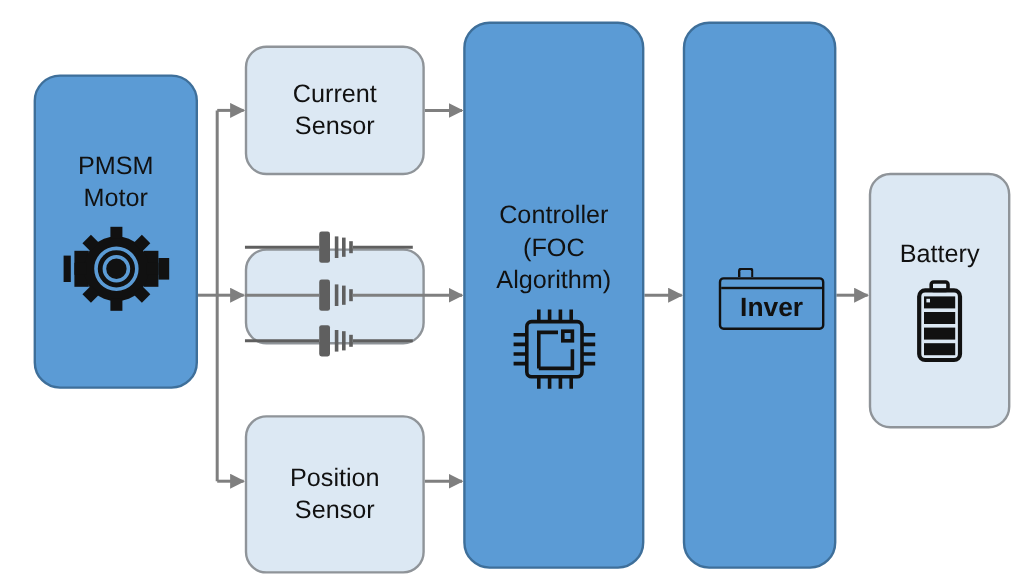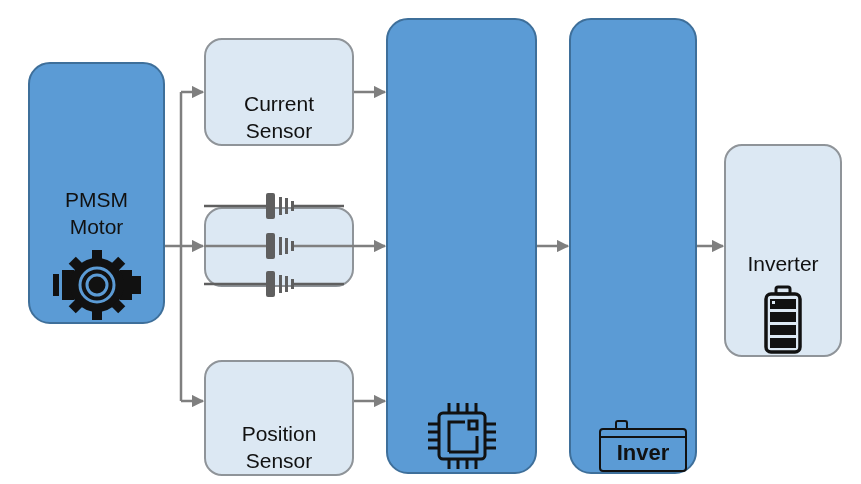--- a/index.html
+++ b/index.html
@@ -3,21 +3,21 @@
 <meta charset="utf-8">
 <style>
   html, body { margin: 0; padding: 0; }
   body {
     width: 861px; height: 484px; position: relative; overflow: hidden;
     background: #ffffff;
     font-family: "Liberation Sans", "DejaVu Sans", sans-serif;
   }
   .box {
     position: absolute; box-sizing: border-box;
-    display: flex; flex-direction: column; align-items: center; justify-content: flex-end;
+    display: flex; flex-direction: column; align-items: center; justify-content: center;
     text-align: center; color: #111;
   }
   .dark {
     background: #5b9bd5;
     border: 2px solid #3e6f9a;
     border-radius: 22px;
   }
   .light {
     background: #dce8f3;
     border: 2px solid #8f9499;
@@ -110,26 +110,29 @@
 <svg style="position:absolute; left:0; top:0;" width="861" height="484" viewBox="0 0 861 484">
   <defs>
     <marker id="arr2" viewBox="0 0 10 10" refX="9" refY="5" markerWidth="5" markerHeight="5" orient="auto">
       <path d="M0,0 L10,5 L0,10 z" fill="#7f7f7f"></path>
     </marker>
   </defs>
   <line x1="204" y1="246" x2="266" y2="246" stroke="#7f7f7f" stroke-width="2.5"></line>
   <line x1="294" y1="246" x2="385" y2="246" stroke="#7f7f7f" stroke-width="2.5" marker-end="url(#arr2)"></line>
 </svg>
 
-<div class="box light" style="left:204px; top:360px; width:150px; height:116px;">
+<div class="box light" style="left:204px; top:346px; width:150px; height:132px;">
   <div class="label">Position
 Sensor</div>
 </div>
 
 <div class="box dark" style="left:386px; top:18px; width:151px; height:456px;">
+  <div class="label">Controller
+(FOC
+Algorithm)</div>
   <svg class="icon" width="74" height="72" viewBox="0 0 74 72">
     <g stroke="#111" stroke-width="3" fill="none">
       <rect x="14" y="13" width="46" height="46" rx="4"></rect>
       <path d="M24 52 V22 H40 M52 36 V52 H24"></path>
       <rect x="44" y="21" width="8" height="8"></rect>
       <line x1="24" y1="3" x2="24" y2="13"></line>
         <line x1="33" y1="3" x2="33" y2="13"></line>
       <line x1="42" y1="3" x2="42" y2="13"></line>
         <line x1="51" y1="3" x2="51" y2="13"></line>
       <line x1="24" y1="59" x2="24" y2="69"></line>
@@ -152,21 +155,21 @@
   <div style="position:relative; width:108px; height:52px; margin-top:6px;margin-left:40px;">
     <div style="position:absolute; left:16px; top:0; width:13px; height:8px; border:2.5px solid #111; border-bottom:none; border-radius:3px 3px 0 0; box-sizing:border-box;"></div>
     <div style="position:absolute; left:0; top:8px; width:88px; height:44px; border:2.5px solid #111; border-radius:4px; box-sizing:border-box;">
       <div style="height:6px; border-bottom:2.5px solid #111;"></div>
       <div style="font-weight:bold; font-size:22px; line-height:30px; text-align:center; color:#111;">Inver</div>
     </div>
   </div>
 </div>
 
 <div class="box light" style="left:724px; top:144px; width:118px; height:213px;">
-  <div class="label">Inverter</div>
+  <div class="label">Battery</div>
   <svg class="icon" width="40" height="70" viewBox="0 0 40 70">
     <rect x="13" y="2" width="14" height="7" rx="2" fill="none" stroke="#111" stroke-width="3"></rect>
     <rect x="3" y="9" width="34" height="58" rx="5" fill="none" stroke="#111" stroke-width="3.5"></rect>
     <rect x="7" y="14" width="26" height="10" fill="#111"></rect>
     <rect x="7" y="27" width="26" height="10" fill="#111"></rect>
     <rect x="7" y="40" width="26" height="10" fill="#111"></rect>
     <rect x="7" y="53" width="26" height="10" fill="#111"></rect>
     <rect x="9" y="16" width="3" height="3" fill="#dce8f3"></rect>
   </svg>
 </div>

